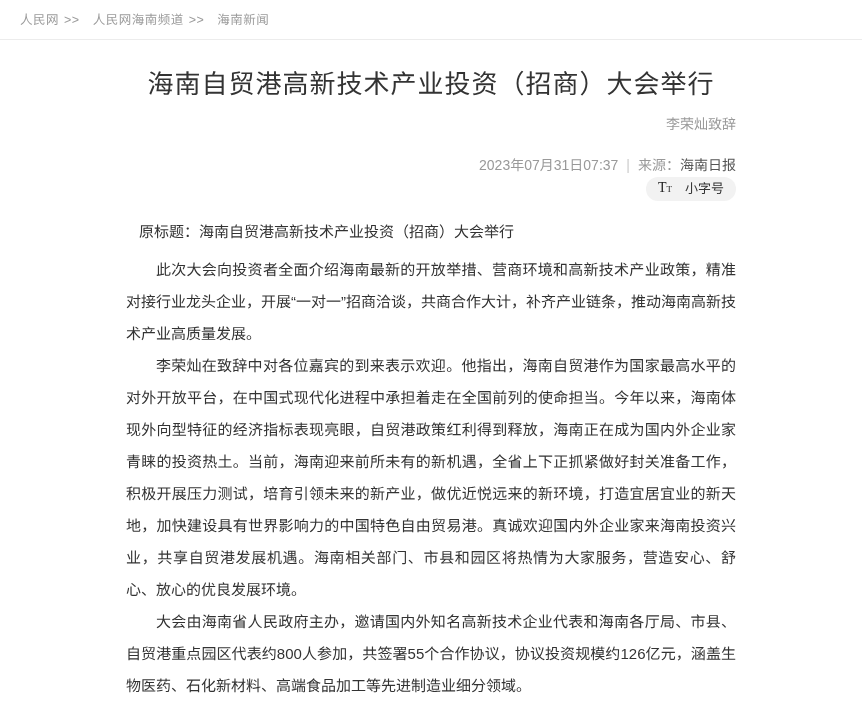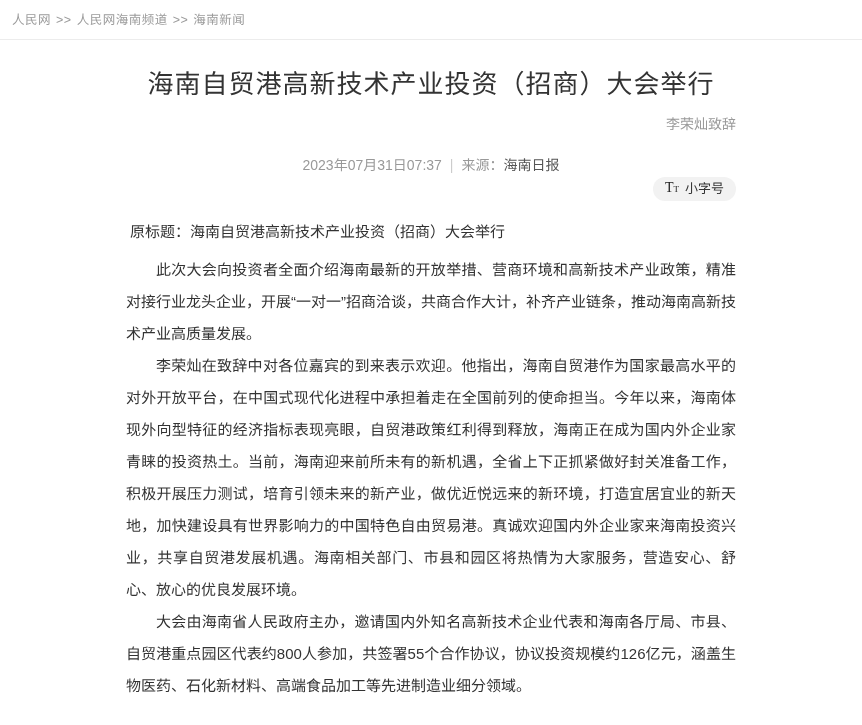--- a/index.html
+++ b/index.html
@@ -13,21 +13,21 @@
     overflow: hidden;
   }
 
   
   .breadcrumb {
     padding: 9px 12px 11px 12px;
     font-size: 12.5px;
     color: #9b9b9b;
     letter-spacing: 0.5px;
   }
-  .breadcrumb .crumb { color: #9b9b9b; cursor: pointer; text-decoration: none; }
+  .breadcrumb .crumb { color: #9b9b9b; cursor: pointer; text-decoration: none; margin-left: 8px; }
   .breadcrumb .crumb-sep { margin: 0 5px; color: #9b9b9b; }
   .top-divider {
     border: none;
     border-top: 1px solid #ececec;
     margin: 0;
   }
 
   
   .content { width: 610px; margin: 0 auto; }
 
@@ -41,33 +41,33 @@
     letter-spacing: 1px;
   }
   .article-subtitle {
     margin-top: 11px;
     text-align: right;
     font-size: 14px;
     color: #999999;
   }
   .article-meta {
     margin-top: 21px;
-    text-align: center;
+    text-align: right;
     font-size: 14px;
     color: #999999;
   }
   .article-meta .meta-sep { margin: 0 8px; color: #cccccc; }
   .article-meta .meta-source-label { color: #999999; }
   .article-meta .meta-source { color: #555555; }
 
   .toolbar { margin-top: 3px; text-align: right; height: 24px; }
   .font-size-btn {
     display: inline-flex;
     align-items: center;
-    gap: 6px;
+    gap: 13px;
     background: #f2f2f2;
     border: none;
     border-radius: 12px;
     padding: 3px 12px 4px 12px;
     font-size: 13px;
     color: #333333;
     cursor: pointer;
     font-family: inherit;
     line-height: 1.2;
   }
@@ -75,21 +75,21 @@
   .tt-icon .t-large { font-size: 14px; }
   .tt-icon .t-small { font-size: 9px; }
 
   .article-body {
     margin-top: 15px;
     font-size: 15px;
     line-height: 32px;
     color: #333333;
     text-align: justify;
   }
-  .original-title { margin: 0 0 6px 4px; text-indent: 0; font-family: Liberation Serif, serif; }
+  .original-title { margin: 0 0 6px 13px; text-indent: 0; font-family: Liberation Serif, serif; }
   .article-body p.para { margin: 0; text-indent: 2em; }
 </style>
 </head>
 <body>
 
 <div class="breadcrumb">
   <span class="crumb">人民网</span><span class="crumb-sep">&gt;&gt;</span><span class="crumb">人民网海南频道</span><span class="crumb-sep">&gt;&gt;</span><span class="crumb">海南新闻</span>
 </div>
 
 <hr class="top-divider">

